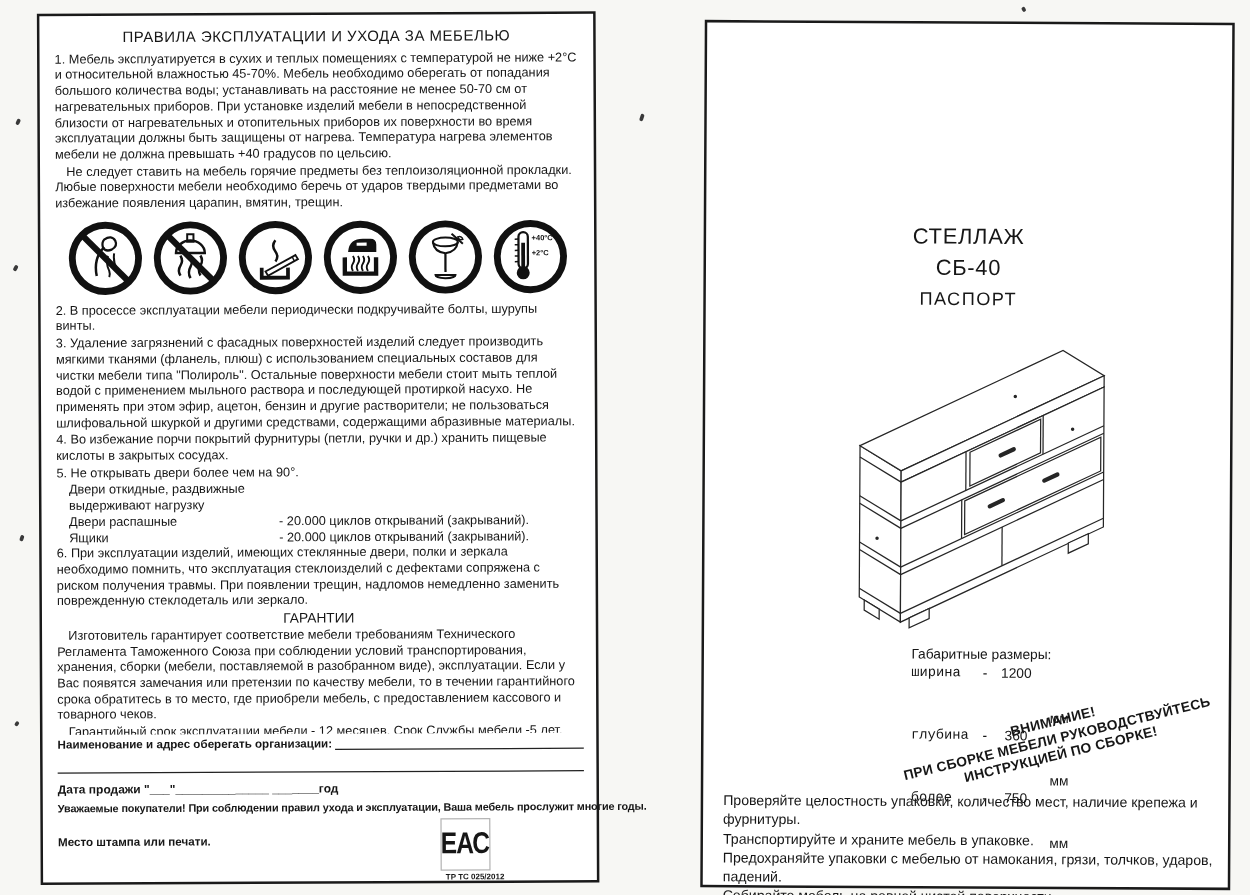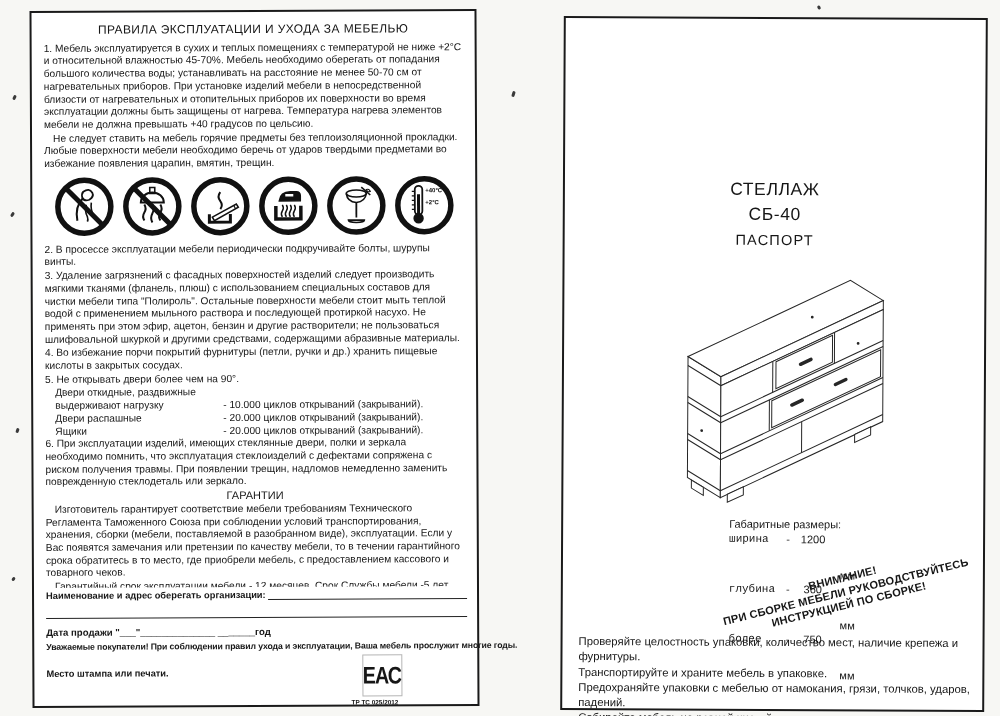--- a/index.html
+++ b/index.html
@@ -25,21 +25,21 @@
   .door-value{flex:1;}
   .warranty-heading{text-align:center;font-size:11px;margin:1px 0;}
 
   .lp-bottom{position:absolute;left:12px;right:10px;top:577px;}
   .org-row{display:flex;align-items:flex-end;font-size:9.3px;font-weight:bold;}
   .org-line{flex:1;border-bottom:1px solid #222;margin-left:2px;height:10px;}
   .full-line{border-bottom:1.5px solid #222;height:17px;}
   .date-line{font-size:9.6px;font-weight:bold;margin-top:8px;}
   .note-line{font-size:8.7px;font-weight:bold;white-space:nowrap;letter-spacing:-0.12px;margin-top:4px;}
   .stamp-line{font-size:9.3px;font-weight:bold;margin-top:17px;}
-  .eac-wrap{position:absolute;left:305px;top:66px;width:62px;text-align:left;}
+  .eac-wrap{position:absolute;left:295px;top:66px;width:62px;text-align:right;}
   .eac-box{width:38px;height:40px;margin:0 auto;border:1px solid #b5b5b5;background:#fff;
            display:flex;align-items:center;justify-content:center;}
   .eac-box span{font-weight:bold;font-size:24px;letter-spacing:-1px;transform:scaleX(0.82);display:inline-block;}
   .eac-reg{font-size:6.4px;font-weight:bold;margin-top:2px;white-space:nowrap;}
 
   
   .rp-title{position:absolute;left:0;right:0;top:158px;text-align:center;
             font-size:17.5px;line-height:25px;letter-spacing:0.6px;}
   .rp-passport{position:absolute;left:0;right:0;top:213px;text-align:center;
             font-size:14.5px;letter-spacing:1.2px;}
@@ -139,21 +139,20 @@
     <p class="para">3. Удаление загрязнений с фасадных поверхностей изделий следует производить мягкими тканями (фланель, плюш) с использованием специальных составов для чистки мебели типа "Полироль". Остальные поверхности мебели стоит мыть теплой водой с применением мыльного раствора и последующей протиркой насухо. Не применять при этом эфир, ацетон, бензин и другие растворители; не пользоваться шлифовальной шкуркой и другими средствами, содержащими абразивные материалы.</p>
     <p class="para">4. Во избежание порчи покрытий фурнитуры (петли, ручки и др.) хранить пищевые кислоты в закрытых сосудах.</p>
     <p class="para">5. Не открывать двери более чем на 90°.</p>
 
     <div class="door-row">
       <span class="door-label">Двери откидные, раздвижные</span>
       <span class="door-value"></span>
     </div>
     <div class="door-row">
       <span class="door-label">выдерживают нагрузку</span>
-      <span class="door-value">- 10.000 циклов открываний (закрываний).</span>
     </div>
     <div class="door-row">
       <span class="door-label">Двери распашные</span>
       <span class="door-value">- 20.000 циклов открываний (закрываний).</span>
     </div>
     <div class="door-row">
       <span class="door-label">Ящики</span>
       <span class="door-value">- 20.000 циклов открываний (закрываний).</span>
     </div>
 

